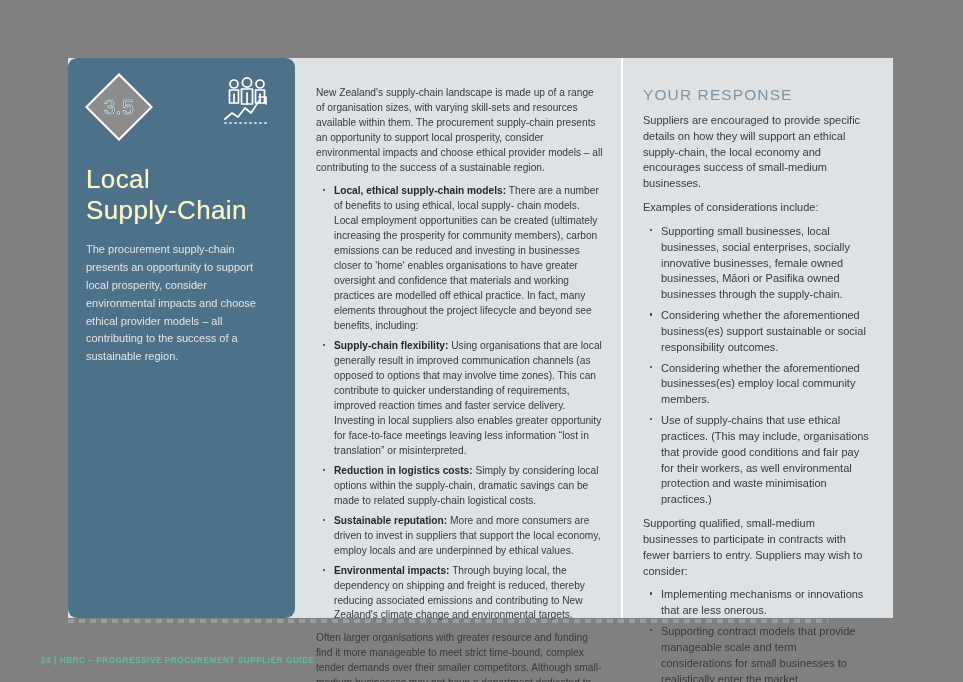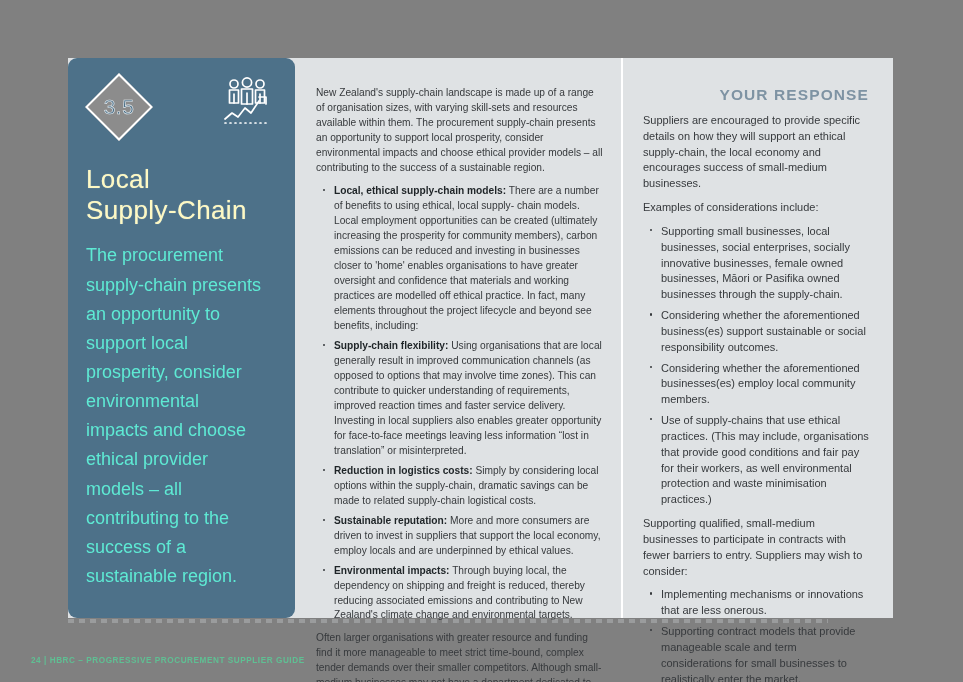--- a/index.html
+++ b/index.html
@@ -64,23 +64,23 @@
     margin: 10px 0 0 4px;
     font-size: 26px;
     line-height: 1.18;
     font-weight: 400;
     letter-spacing: .4px;
     color: #fef9c3;
     text-shadow: 0 0 1px rgba(255,255,255,.5);
   }
   p.side-body {
     margin: 16px 0 14px 4px;
-    font-size: 18px;
+    font-size: 11px;
     line-height: 1.62;
-    color: #5eead4;
+    color: #e5e5e5;
     max-width: 180px;
   }
   
   #center {
     flex: 1 1 auto;
     padding: 28px 16px 0 21px;
     position: relative;
   }
   
   #right-wrap {
@@ -90,24 +90,23 @@
   }
   #col-divider {
     position: absolute;
     left: 0; top: 0; bottom: 0;
     width: 2px;
     background: #ffffff;
   }
   h2.resp-head {
     margin: 0 0 9px 0;
     font-size: 15.5px;
-    font-weight: 700;
+    font-weight: 400;
     letter-spacing: 1.1px;
     color: #7e93a3;
-    text-align: right;
   }
   p.body, li.body {
     font-size: 11px;
     line-height: 1.44;
     color: #36393c;
     margin: 0 0 8px 0;
   }
   #center p.body, #center li.body { font-size: 10.2px; line-height: 1.47; }
   ul.blist {
     margin: 0 0 8px 0;
@@ -124,21 +123,21 @@
     position: absolute;
     left: -4px; top: 5px;
     width: 2.4px; height: 2.4px;
     background: #36393c;
     border-radius: 50%;
   }
   .lead { font-weight: bold; color: #1e2427; margin-top: 17px; }
   
   #footer {
     position: absolute;
-    left: 31px; top: 656px;
+    left: 41px; top: 656px;
     font-size: 8.2px;
     letter-spacing: .55px;
     font-weight: bold;
     color: #5fbf93;
     white-space: nowrap;
   }
   #ghost-line {
     position: absolute;
     left: 68px; top: 619px;
     width: 760px; height: 4px;

